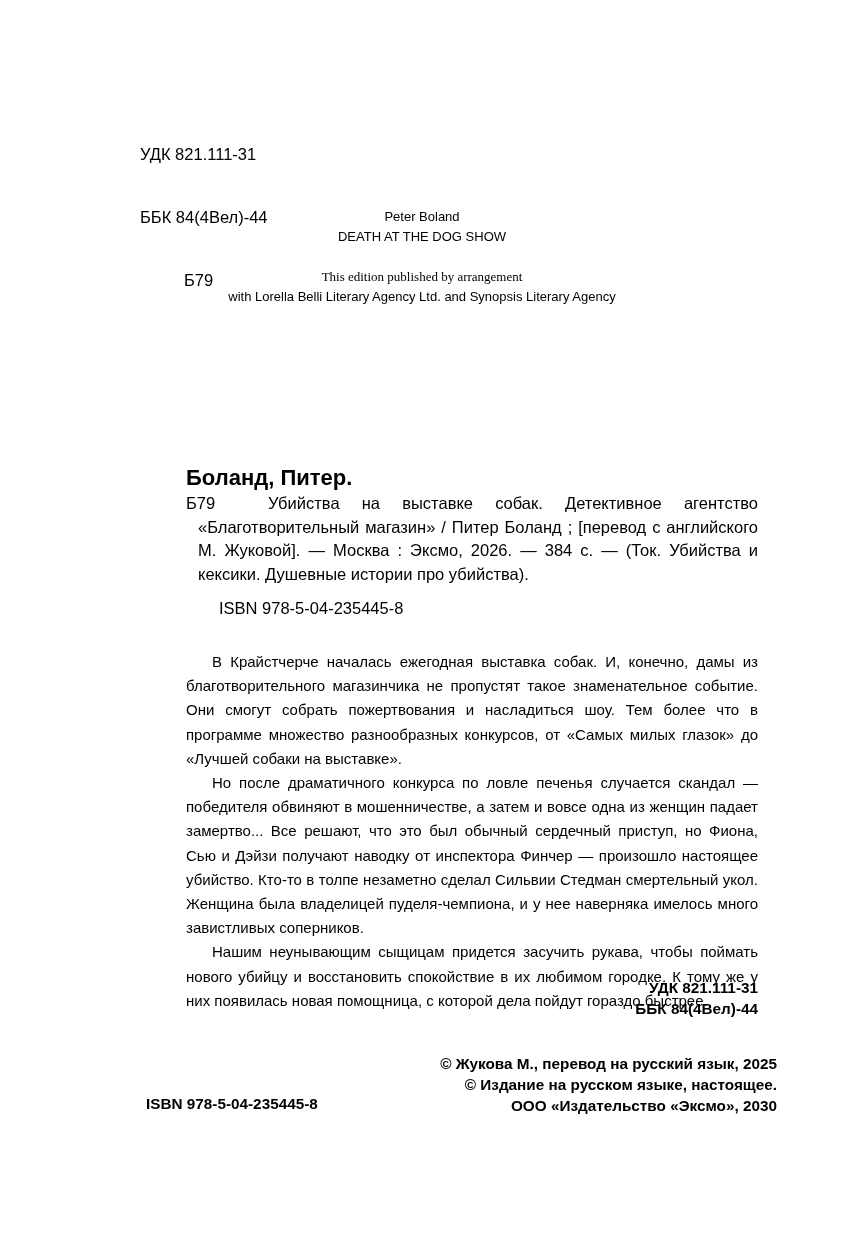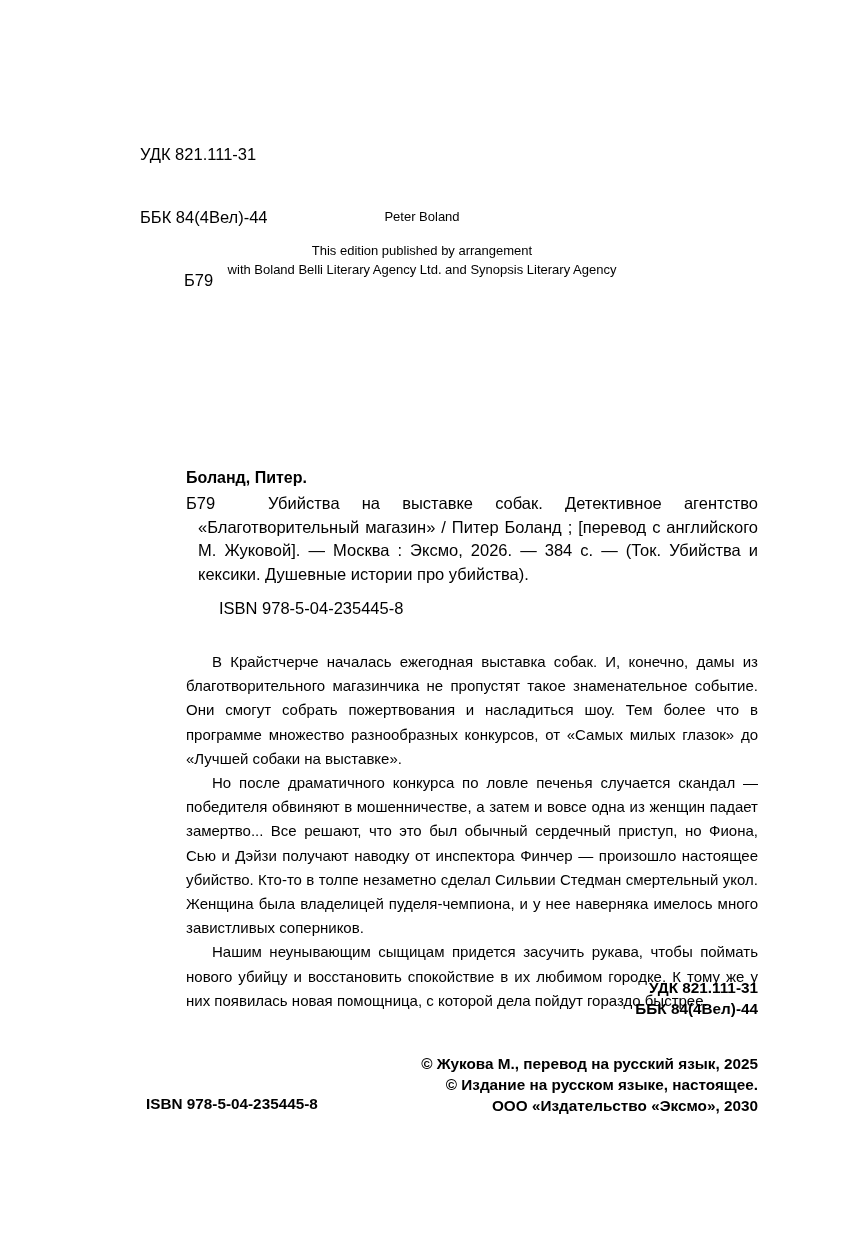--- a/index.html
+++ b/index.html
@@ -39,31 +39,31 @@
   .orig {
     position: absolute;
     left: 0;
     top: 203px;
     width: 844px;
     text-align: center;
     font-size: 13px;
     line-height: 19.5px;
   }
   .orig .line { display: block; }
-  .orig .line.sp { margin-top: 14px; }
+  .orig .line.sp { margin-top: 21px; font-family: Liberation Serif, serif; }
 
   
   .card {
     position: absolute;
     left: 186px;
     top: 463px;
     width: 572px;
   }
   .card-author {
-    font-size: 16px;
+    font-size: 22px;
     font-weight: bold;
     line-height: 22px;
     margin-bottom: 3px;
   }
   .card-body {
     position: relative;
     font-size: 16.5px;
     line-height: 23.5px;
   }
   .card-code {
@@ -115,20 +115,21 @@
   
   .copyright {
     position: absolute;
     left: 0;
     top: 1049px;
     width: 758px;
     text-align: right;
     font-size: 15.3px;
     font-weight: bold;
     line-height: 21px;
+    padding-left: 19px;
   }
   .copyright span { display: block; }
 
   
   .isbn-bottom {
     position: absolute;
     left: 146px;
     top: 1091px;
     font-size: 15.3px;
     font-weight: bold;
@@ -140,22 +141,23 @@
 <div class="page">
 
   <div class="udk-block">
     <span class="l1">УДК 821.111-31</span>
     <span class="l2">ББК 84(4Вел)-44</span>
     <span class="l3">Б79</span>
   </div>
 
   <div class="orig">
     <span class="line">Peter Boland</span>
+    <span class="line">DEATH AT THE DOG SHOW</span>
     <span class="line sp">This edition published by arrangement</span>
-    <span class="line">with Boland Belli Literary Agency Ltd. and Synopsis Literary Agency</span>
+    <span class="line">with Lorella Belli Literary Agency Ltd. and Synopsis Literary Agency</span>
   </div>
 
   <div class="card">
     <div class="card-author">Боланд, Питер.</div>
     <div class="card-body">
       <div class="card-code">Б79</div>
       <div class="card-desc">Убийства на выставке собак. Детективное агентство «Благотворительный магазин» / Питер Боланд ; [перевод с английского М. Жуковой]. — Москва : Эксмо, 2026. — 384 с. — (Ток. Убийства и кексики. Душевные истории про убийства).</div>
     </div>
     <div class="isbn-card">ISBN 978-5-04-235445-8</div>
   </div>

